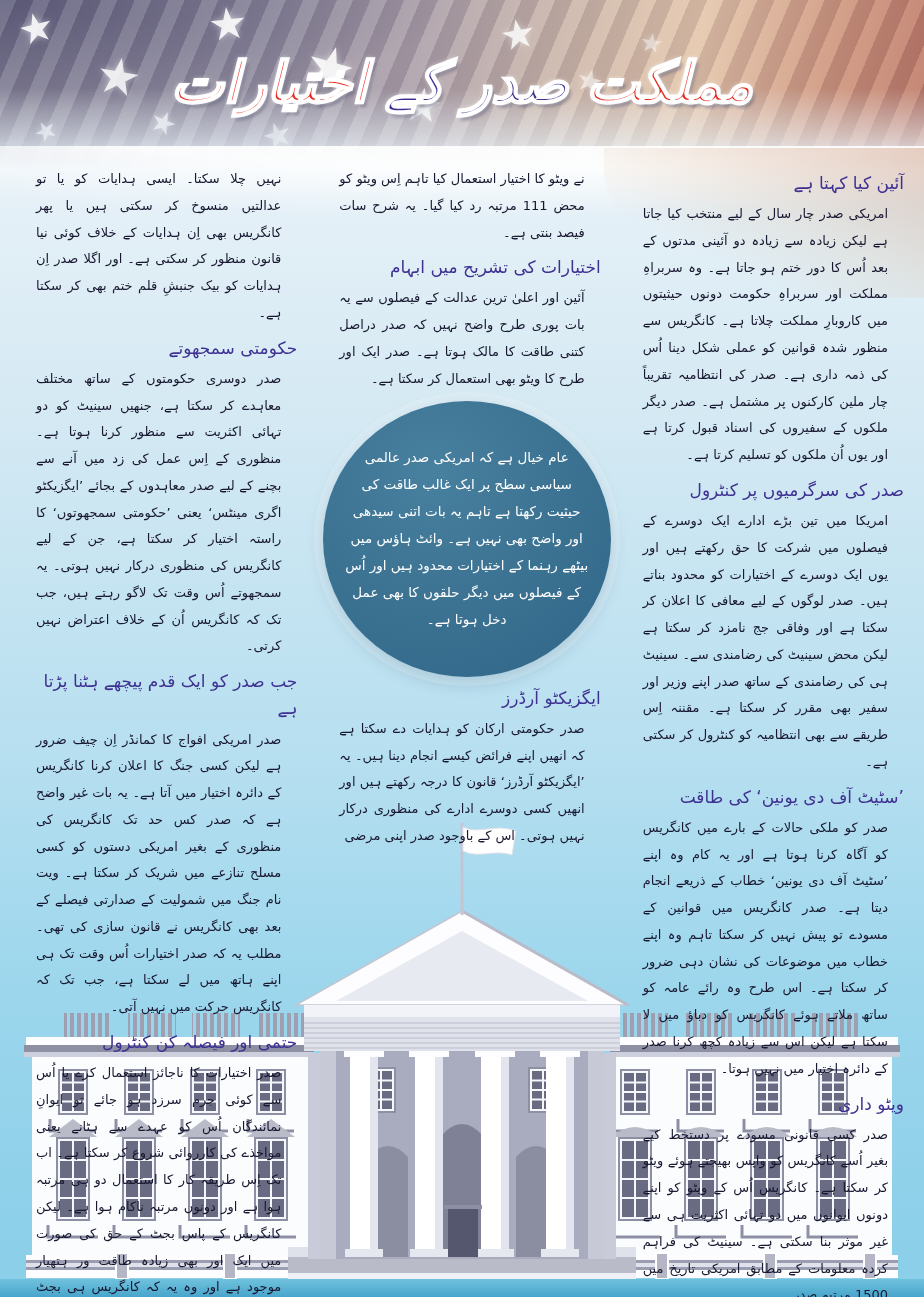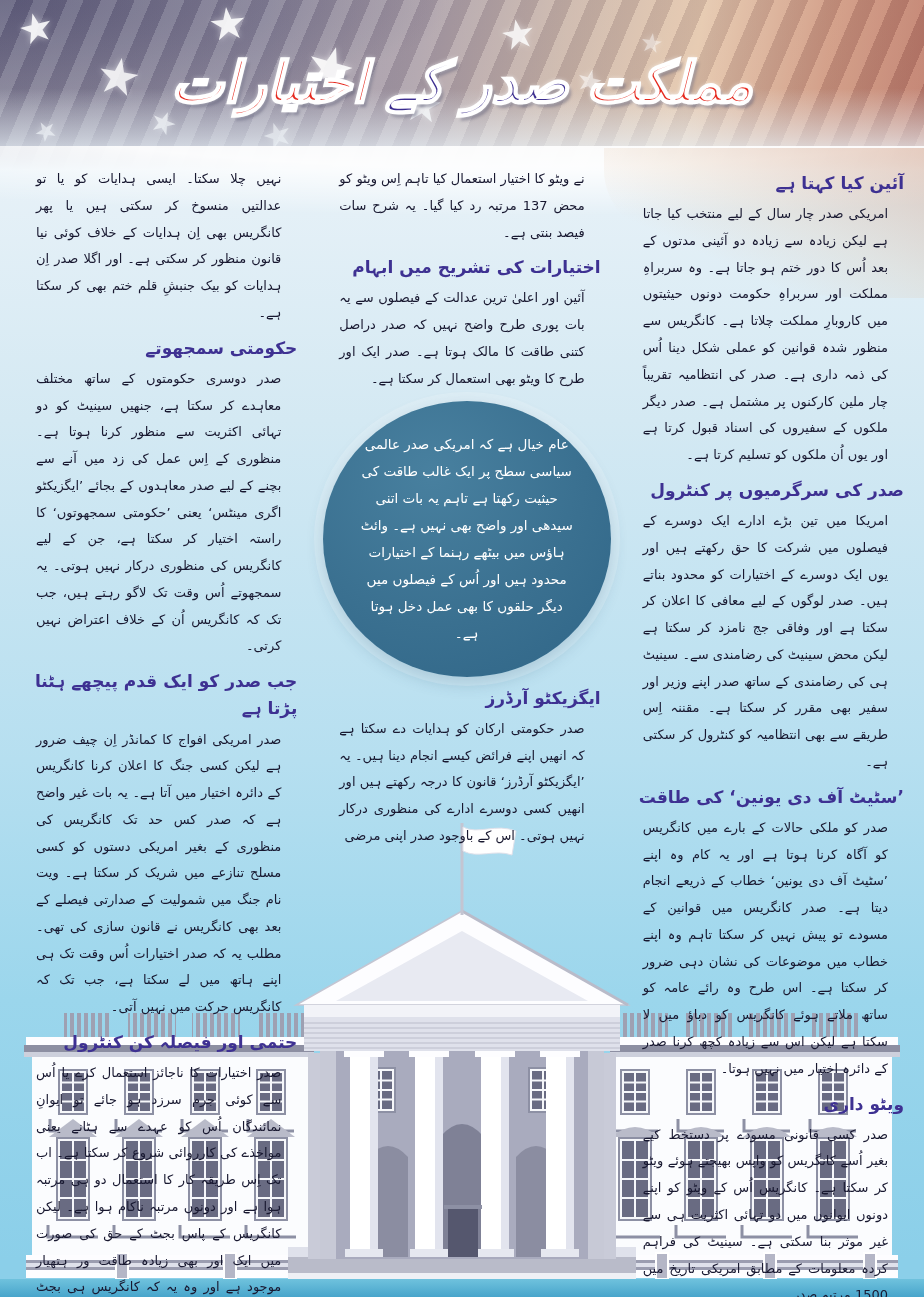--- a/index.html
+++ b/index.html
@@ -49,39 +49,39 @@
   .t-red{color:#e6291e;}
   .t-blue{color:#3b2d8f;}
 
   
   .content{
     position:absolute;top:162px;right:20px;left:20px;z-index:3;
     display:flex;direction:rtl;gap:26px;
   }
   .col{flex:1;min-width:0;}
   .col h2{
-    font-size:17px;line-height:1.6;font-weight:bold;color:#3e3192;
+    font-size:17px;line-height:1.6;font-weight:normal;color:#3e3192;
     margin:8px 0 2px;text-align:right;
   }
   .col p{
     font-size:13px;line-height:2.06;color:#181830;text-align:justify;
     margin:4px 16px 8px;
   }
 
   
   .circle{
     width:288px;height:276px;margin:8px -10px 6px -10px;
     border-radius:50%;
     background:radial-gradient(circle at 38% 26%,#48809f,#3a7090 56%,#2f6587);
     box-shadow:0 0 0 9px rgba(255,255,255,.18),0 6px 16px rgba(40,80,110,.25);
     display:flex;align-items:center;justify-content:center;
     padding:10px 18px;box-sizing:border-box;
   }
   .circle p{
-    color:#ffffff;text-align:center;font-size:13.5px;line-height:2.0;margin:17px;
+    color:#ffffff;text-align:center;font-size:13.5px;line-height:2.0;margin:4px;
   }
 
   
   .house{position:absolute;left:0;bottom:0;z-index:1;}
 </style>
 </head>
 <body>
 
 <div class="page">
 
@@ -276,21 +276,21 @@
       <p>امریکی صدر چار سال کے لیے منتخب کیا جاتا ہے لیکن زیادہ سے زیادہ دو آئینی مدتوں کے بعد اُس کا دور ختم ہو جاتا ہے۔ وہ سربراہِ مملکت اور سربراہِ حکومت دونوں حیثیتوں میں کاروبارِ مملکت چلاتا ہے۔ کانگریس سے منظور شدہ قوانین کو عملی شکل دینا اُس کی ذمہ داری ہے۔ صدر کی انتظامیہ تقریباً چار ملین کارکنوں پر مشتمل ہے۔ صدر دیگر ملکوں کے سفیروں کی اسناد قبول کرتا ہے اور یوں اُن ملکوں کو تسلیم کرتا ہے۔</p>
       <h2>صدر کی سرگرمیوں پر کنٹرول</h2>
       <p>امریکا میں تین بڑے ادارے ایک دوسرے کے فیصلوں میں شرکت کا حق رکھتے ہیں اور یوں ایک دوسرے کے اختیارات کو محدود بناتے ہیں۔ صدر لوگوں کے لیے معافی کا اعلان کر سکتا ہے اور وفاقی جج نامزد کر سکتا ہے لیکن محض سینیٹ کی رضامندی سے۔ سینیٹ ہی کی رضامندی کے ساتھ صدر اپنے وزیر اور سفیر بھی مقرر کر سکتا ہے۔ مقننہ اِس طریقے سے بھی انتظامیہ کو کنٹرول کر سکتی ہے۔</p>
       <h2>’سٹیٹ آف دی یونین‘ کی طاقت</h2>
       <p>صدر کو ملکی حالات کے بارے میں کانگریس کو آگاہ کرنا ہوتا ہے اور یہ کام وہ اپنے ’سٹیٹ آف دی یونین‘ خطاب کے ذریعے انجام دیتا ہے۔ صدر کانگریس میں قوانین کے مسودے تو پیش نہیں کر سکتا تاہم وہ اپنے خطاب میں موضوعات کی نشان دہی ضرور کر سکتا ہے۔ اس طرح وہ رائے عامہ کو ساتھ ملاتے ہوئے کانگریس کو دباؤ میں لا سکتا ہے لیکن اس سے زیادہ کچھ کرنا صدر کے دائرہ اختیار میں نہیں ہوتا۔</p>
       <h2>ویٹو داری</h2>
       <p>صدر کسی قانونی مسودے پر دستخط کیے بغیر اُسے کانگریس کو واپس بھیجتے ہوئے ویٹو کر سکتا ہے۔ کانگریس اُس کے ویٹو کو اپنے دونوں ایوانوں میں دو تہائی اکثریت ہی سے غیر موثر بنا سکتی ہے۔ سینیٹ کی فراہم کردہ معلومات کے مطابق امریکی تاریخ میں 1500 مرتبہ صدر</p>
     </section>
 
     <section class="col">
-      <p>نے ویٹو کا اختیار استعمال کیا تاہم اِس ویٹو کو محض 137 مرتبہ رد کیا گیا۔ یہ شرح سات فیصد بنتی ہے۔</p>
+      <p>نے ویٹو کا اختیار استعمال کیا تاہم اِس ویٹو کو محض 111 مرتبہ رد کیا گیا۔ یہ شرح سات فیصد بنتی ہے۔</p>
       <h2>اختیارات کی تشریح میں ابہام</h2>
       <p>آئین اور اعلیٰ ترین عدالت کے فیصلوں سے یہ بات پوری طرح واضح نہیں کہ صدر دراصل کتنی طاقت کا مالک ہوتا ہے۔ صدر ایک اور طرح کا ویٹو بھی استعمال کر سکتا ہے۔</p>
       <div class="circle">
         <p>عام خیال ہے کہ امریکی صدر عالمی سیاسی سطح پر ایک غالب طاقت کی حیثیت رکھتا ہے تاہم یہ بات اتنی سیدھی اور واضح بھی نہیں ہے۔ وائٹ ہاؤس میں بیٹھے رہنما کے اختیارات محدود ہیں اور اُس کے فیصلوں میں دیگر حلقوں کا بھی عمل دخل ہوتا ہے۔</p>
       </div>
       <h2>ایگزیکٹو آرڈرز</h2>
       <p>صدر حکومتی ارکان کو ہدایات دے سکتا ہے کہ انھیں اپنے فرائض کیسے انجام دینا ہیں۔ یہ ’ایگزیکٹو آرڈرز‘ قانون کا درجہ رکھتے ہیں اور انھیں کسی دوسرے ادارے کی منظوری درکار نہیں ہوتی۔ اس کے باوجود صدر اپنی مرضی</p>
     </section>
 
     <section class="col">

